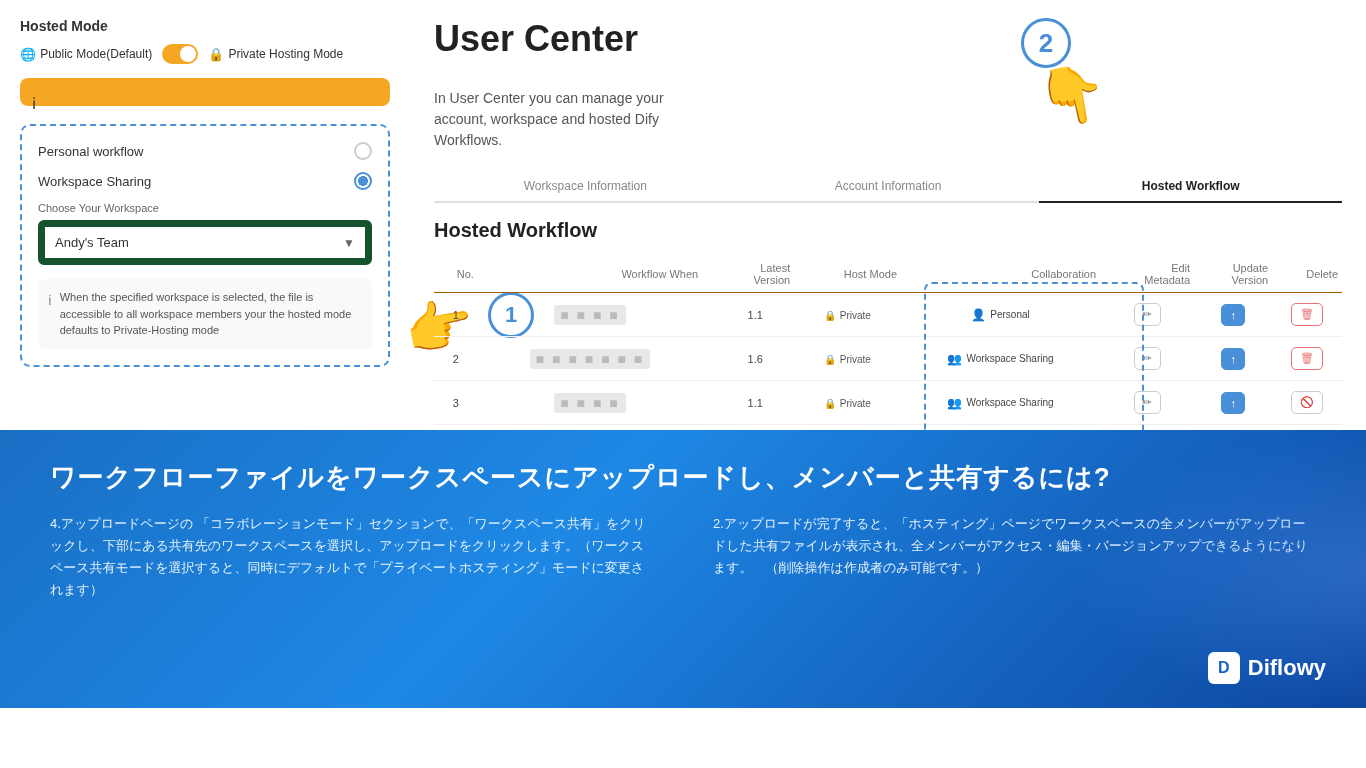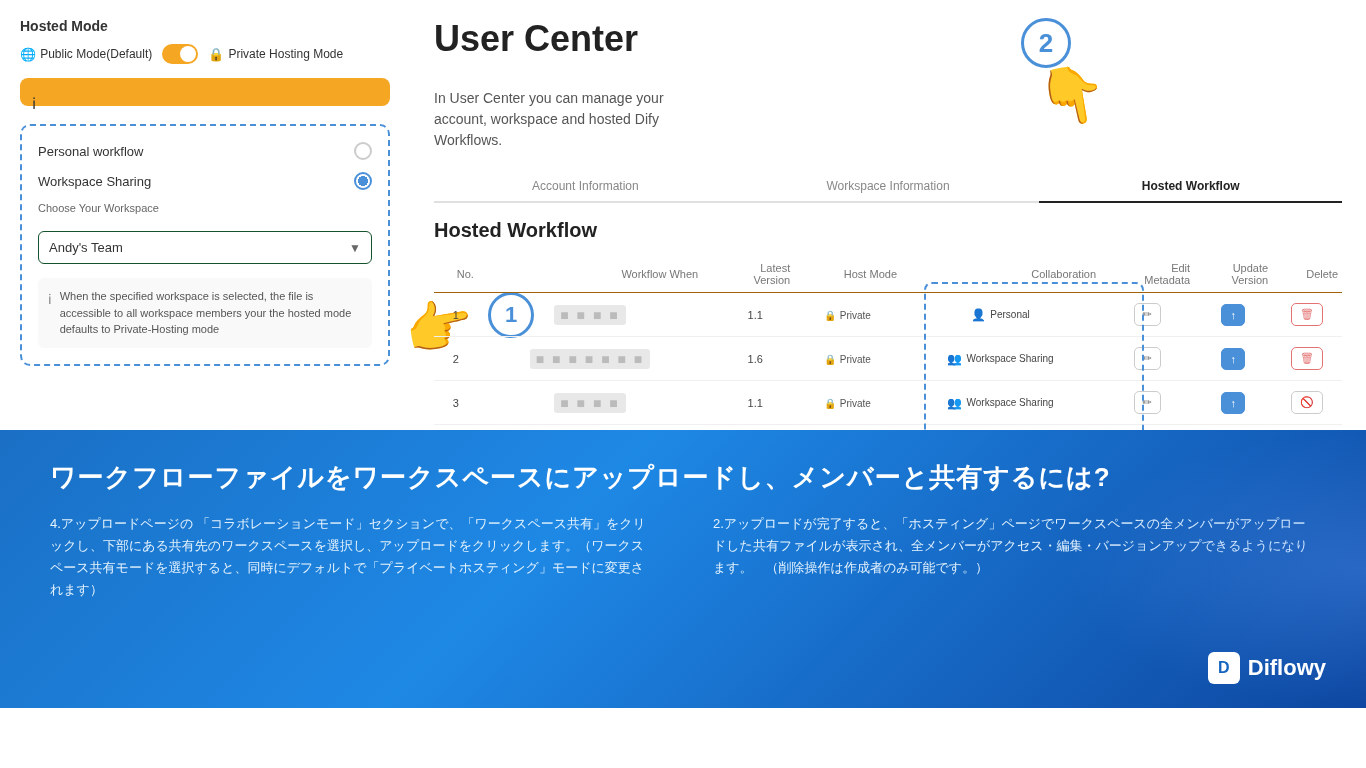--- a/index.html
+++ b/index.html
@@ -131,31 +131,30 @@
 
     .workspace-select-row {
       display: flex;
       align-items: center;
       gap: 8px;
       margin-bottom: 14px;
     }
 
     .workspace-select {
       flex: 1;
-      border: 1px solid #14532d;
+      border: 7px solid #14532d;
       border-radius: 6px;
       padding: 8px 10px;
       font-size: 13px;
       color: #333;
       background: #fff;
       cursor: pointer;
       display: flex;
       align-items: center;
       justify-content: space-between;
-      margin-top: 11px;
     }
 
     .chevron-down { color: #666; font-size: 12px; }
 
     .info-note {
       display: flex;
       align-items: flex-start;
       gap: 8px;
       font-size: 11px;
       color: #555;
@@ -453,24 +452,24 @@
       <div class="user-center-title">User Center</div>
       <div class="user-center-desc">In User Center you can manage your account, workspace and hosted Dify Workflows.</div>
     </div>
 
     <div style="position:absolute; top:18px; right:295px; width:50px; height:50px; border-radius:50%; border:3px solid #4a90d9; background:#fff; color:#4a90d9; font-size:26px; font-weight:700; display:flex; align-items:center; justify-content:center;">2</div>
 
     <div style="position:absolute; top:62px; right:260px; font-size:56px; color:#f5a623; transform: rotate(80deg);">👉</div>
 
     <div class="tabs-row">
       <div class="tab-item">
+        <span>Workspace Information</span>
+      </div>
+      <div class="tab-item">
         <span>Account Information</span>
-      </div>
-      <div class="tab-item">
-        <span>Workspace Information</span>
       </div>
       <div class="tab-item active">
         <span>Hosted Workflow</span>
       </div>
     </div>
 
     <div class="hosted-workflow-title">Hosted Workflow</div>
 
     <div class="table-wrapper">
       <table class="workflow-table">

